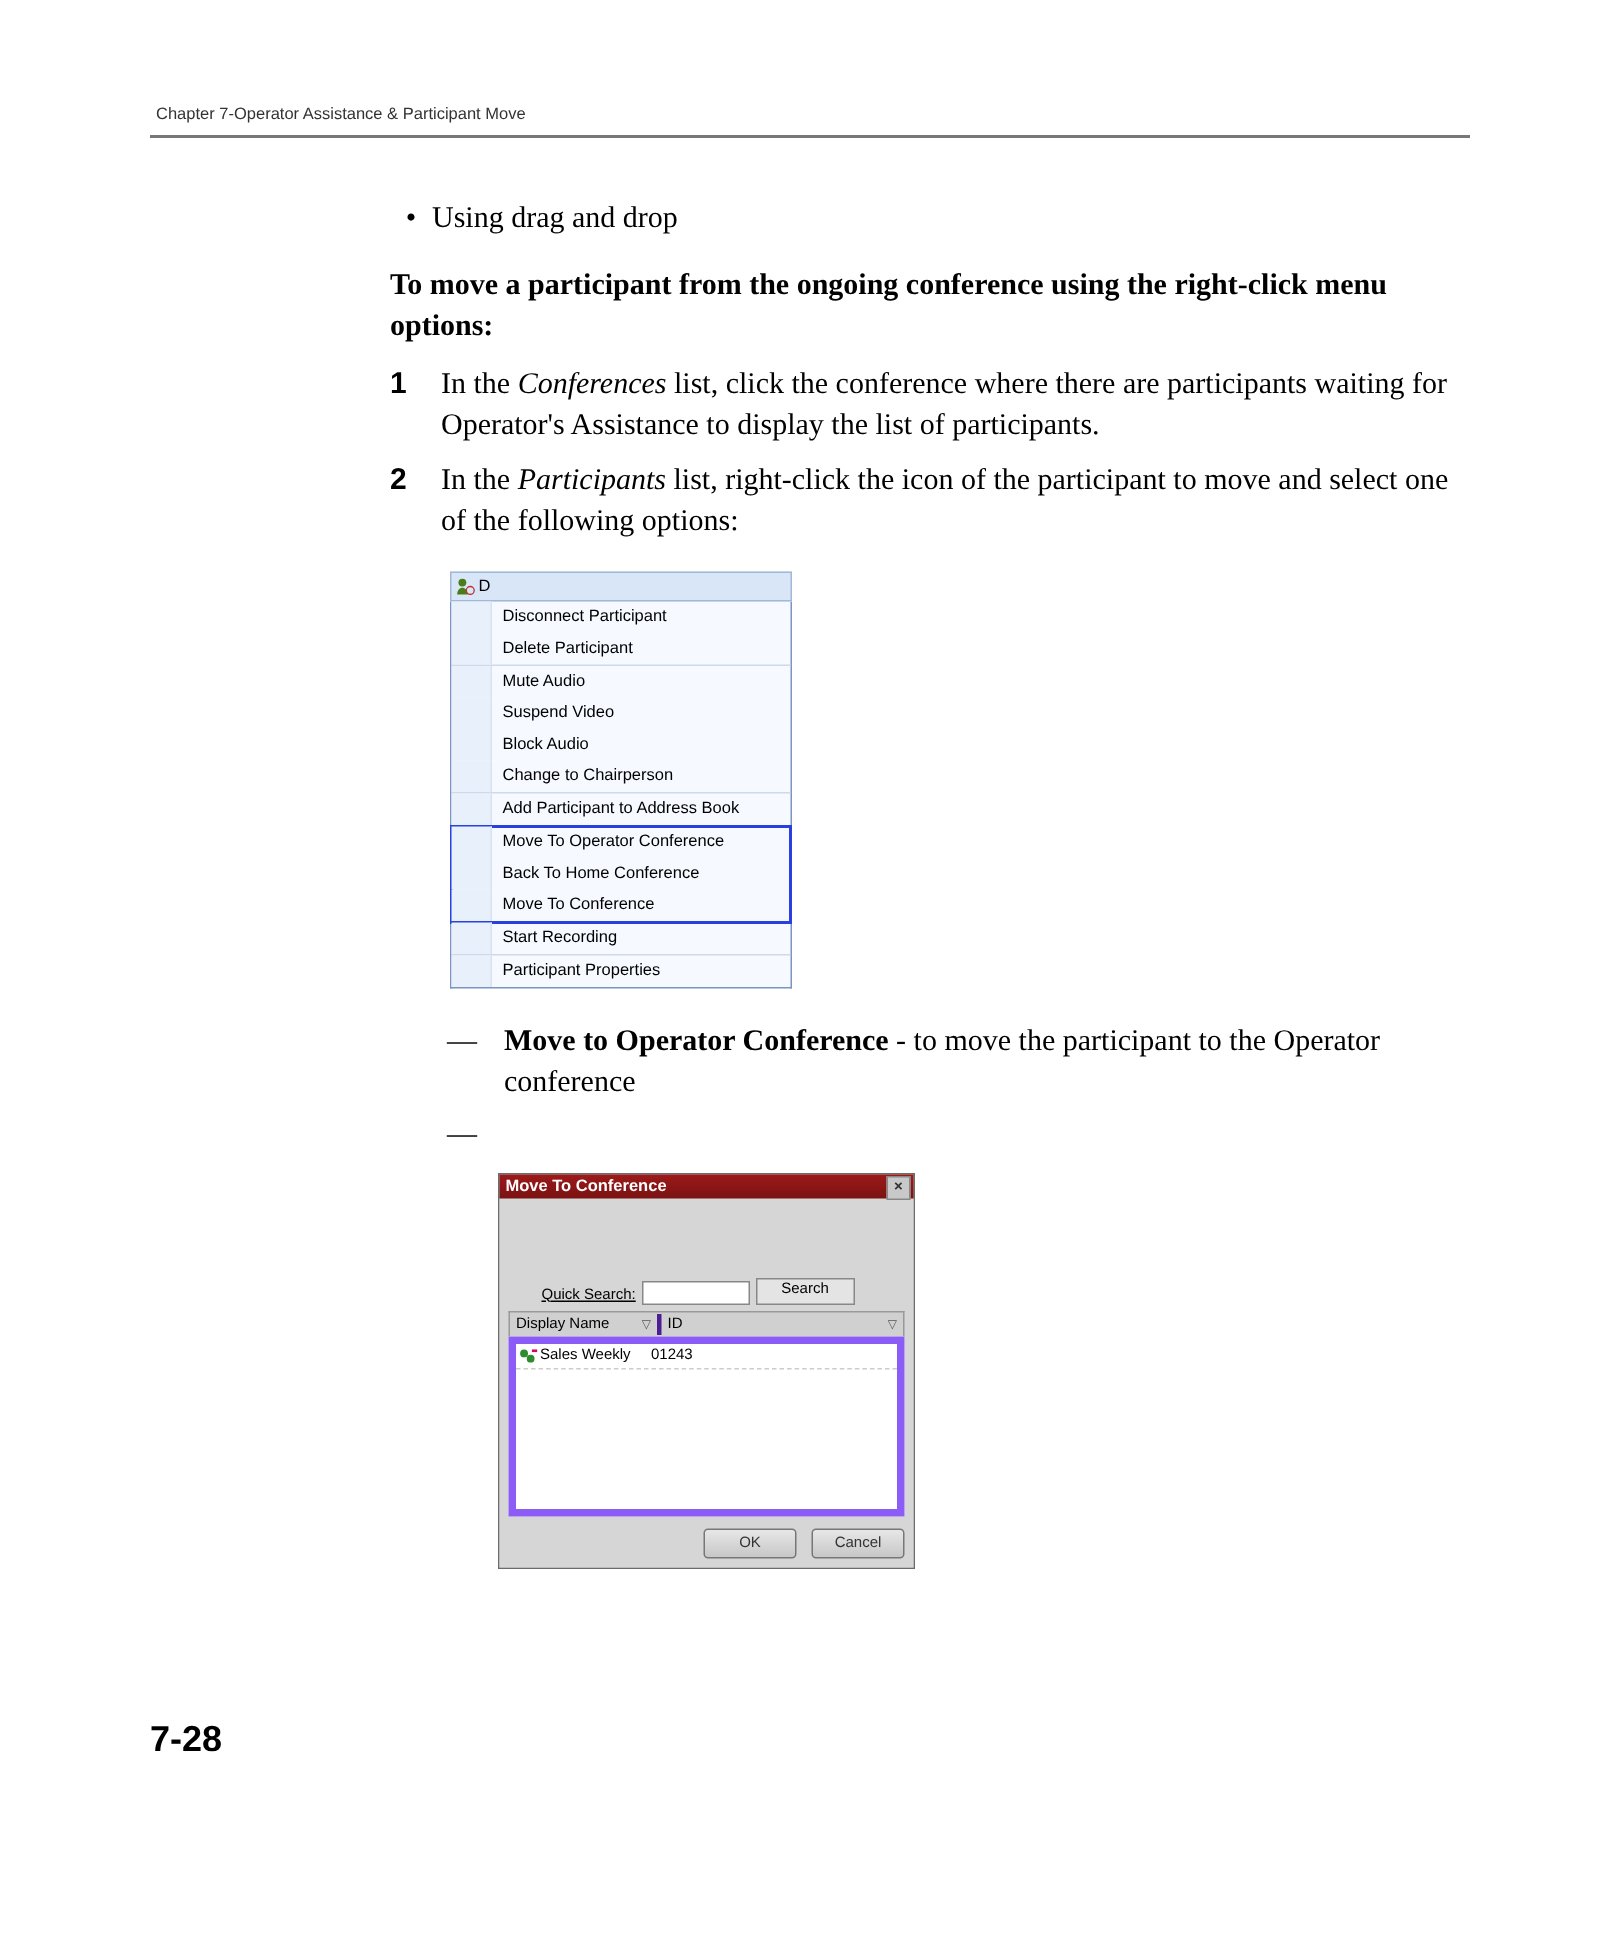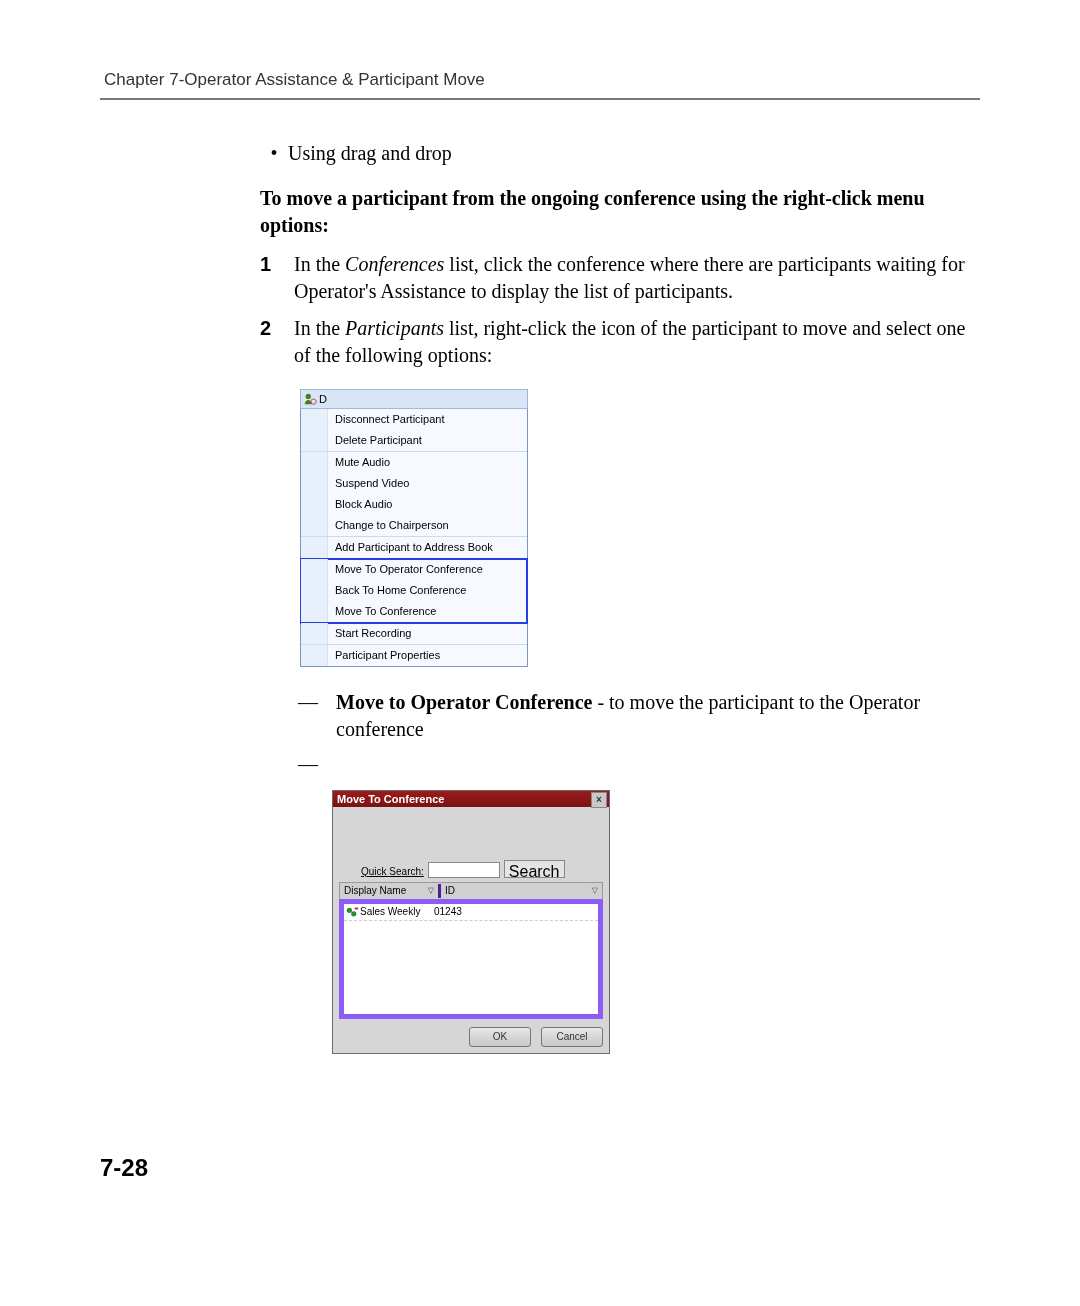--- a/index.html
+++ b/index.html
@@ -8,21 +8,21 @@
     background: #ffffff;
     font-family: "Palatino Linotype", "Book Antiqua", Georgia, serif;
     color: #000;
     width: 1080px;
   }
   .page {
     padding: 70px 100px 60px 100px;
   }
   .running-head {
     font-family: "Century Gothic", "Futura", Arial, sans-serif;
-    font-size: 17px;
+    font-size: 11px;
     color: #333;
     margin-bottom: 8px;
     padding-left: 4px;
   }
   .rule {
     border: none;
     border-top: 2px solid #777;
     margin: 0 0 40px 0;
   }
   .content {
@@ -180,22 +180,22 @@
     padding-left: 22px;
   }
   .dlg-search input {
     width: 66px;
     height: 14px;
     border: 1px solid #888;
     font-size: 10px;
     padding: 0 2px;
   }
   .dlg-search .search-btn {
-    font-size: 16px;
-    padding: 0 4px;
+    font-size: 10px;
+    padding: 0 16px;
     height: 16px;
     background: #e4e4e4;
     border: 1px solid #888;
   }
   .dlg-headers {
     display: flex;
     background: #d0d0d0;
     border: 1px solid #999;
     border-bottom: none;
     height: 16px;

